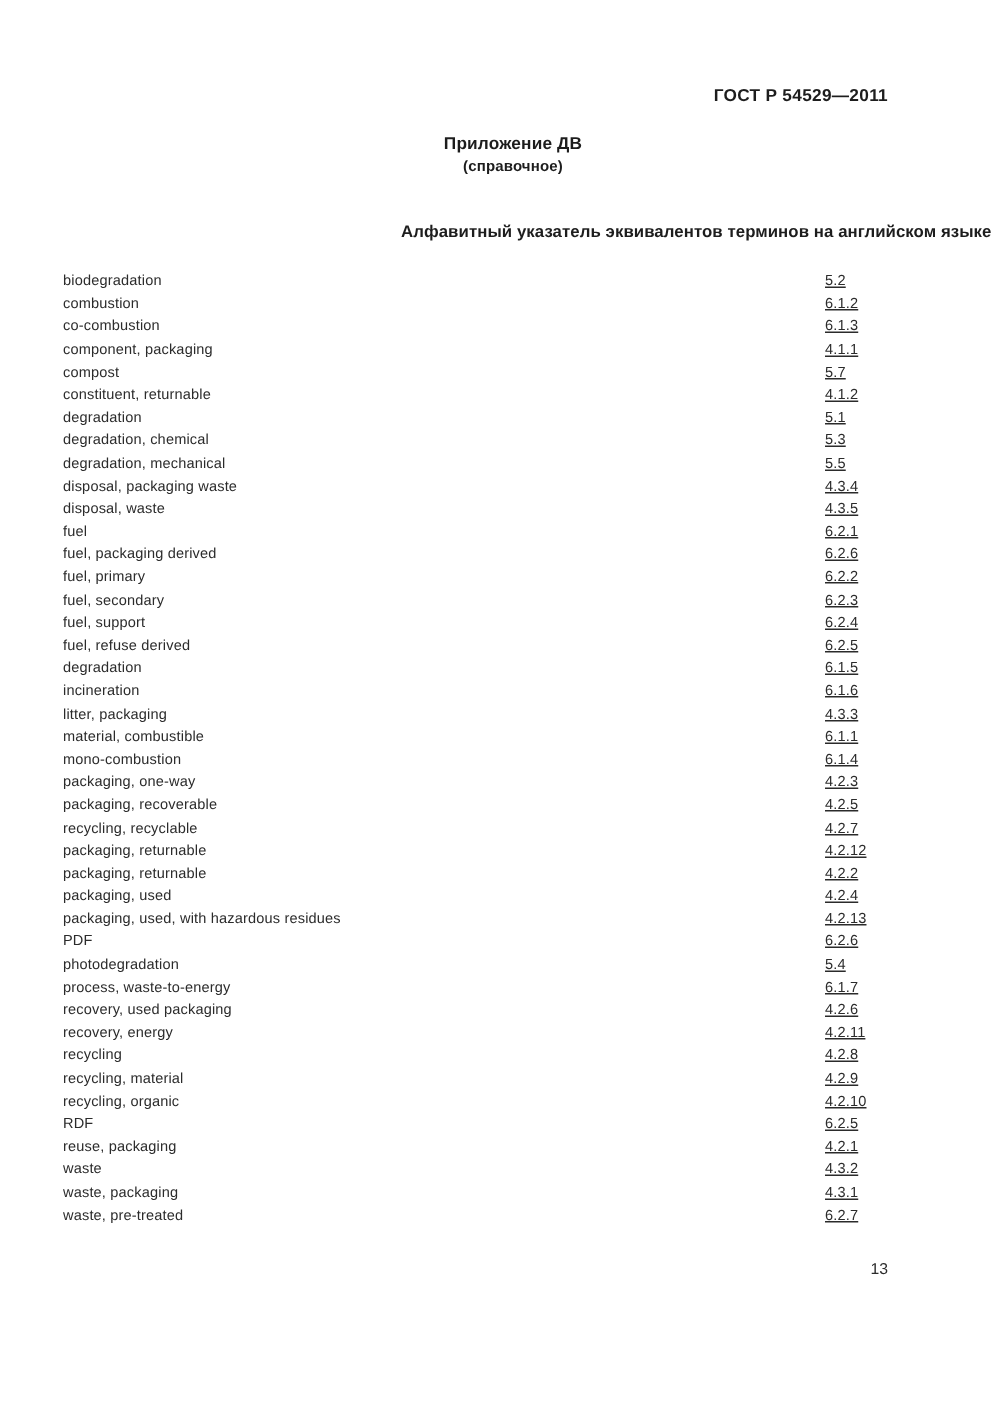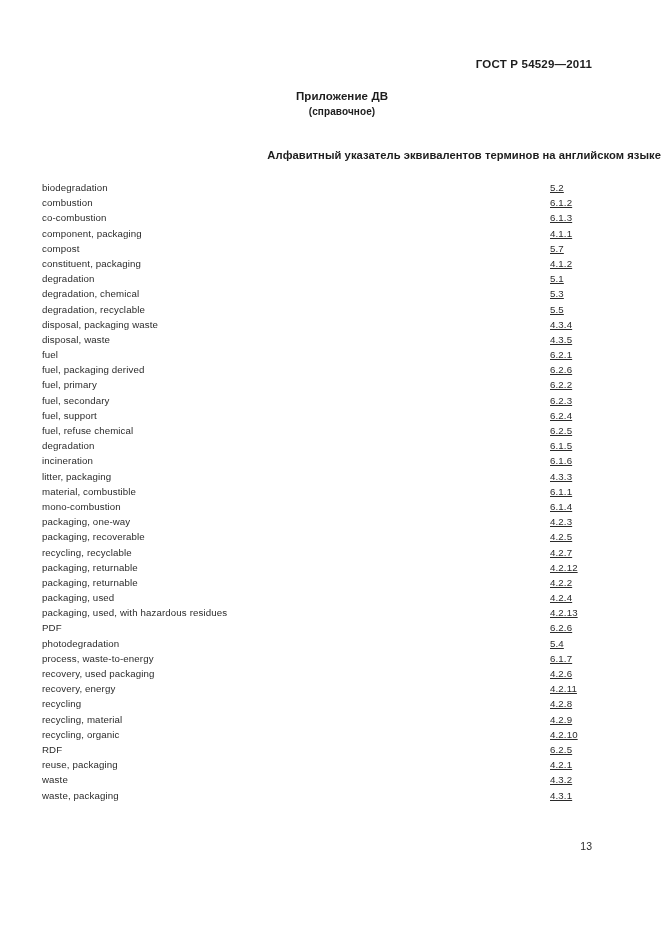--- a/index.html
+++ b/index.html
@@ -134,33 +134,33 @@
       </div>
       <div class="index-row">
         <span class="index-term">component, packaging</span>
         <span class="index-clause">4.1.1</span>
       </div>
       <div class="index-row">
         <span class="index-term">compost</span>
         <span class="index-clause">5.7</span>
       </div>
       <div class="index-row">
-        <span class="index-term">constituent, packaging</span>
+        <span class="index-term">constituent, returnable</span>
         <span class="index-clause">4.1.2</span>
       </div>
       <div class="index-row">
         <span class="index-term">degradation</span>
         <span class="index-clause">5.1</span>
       </div>
       <div class="index-row">
         <span class="index-term">degradation, chemical</span>
         <span class="index-clause">5.3</span>
       </div>
       <div class="index-row">
-        <span class="index-term">degradation, recyclable</span>
+        <span class="index-term">degradation, mechanical</span>
         <span class="index-clause">5.5</span>
       </div>
       <div class="index-row">
         <span class="index-term">disposal, packaging waste</span>
         <span class="index-clause">4.3.4</span>
       </div>
       <div class="index-row">
         <span class="index-term">disposal, waste</span>
         <span class="index-clause">4.3.5</span>
       </div>
@@ -178,21 +178,21 @@
       </div>
       <div class="index-row">
         <span class="index-term">fuel, secondary</span>
         <span class="index-clause">6.2.3</span>
       </div>
       <div class="index-row">
         <span class="index-term">fuel, support</span>
         <span class="index-clause">6.2.4</span>
       </div>
       <div class="index-row">
-        <span class="index-term">fuel, refuse chemical</span>
+        <span class="index-term">fuel, refuse derived</span>
         <span class="index-clause">6.2.5</span>
       </div>
       <div class="index-row">
         <span class="index-term">degradation</span>
         <span class="index-clause">6.1.5</span>
       </div>
       <div class="index-row">
         <span class="index-term">incineration</span>
         <span class="index-clause">6.1.6</span>
       </div>
@@ -277,17 +277,21 @@
         <span class="index-clause">4.2.1</span>
       </div>
       <div class="index-row">
         <span class="index-term">waste</span>
         <span class="index-clause">4.3.2</span>
       </div>
       <div class="index-row">
         <span class="index-term">waste, packaging</span>
         <span class="index-clause">4.3.1</span>
       </div>
+      <div class="index-row">
+        <span class="index-term">waste, pre-treated</span>
+        <span class="index-clause">6.2.7</span>
+      </div>
     </div>
 
   <div class="page-number">13</div>
 
 </div>
 
 </body></html>

